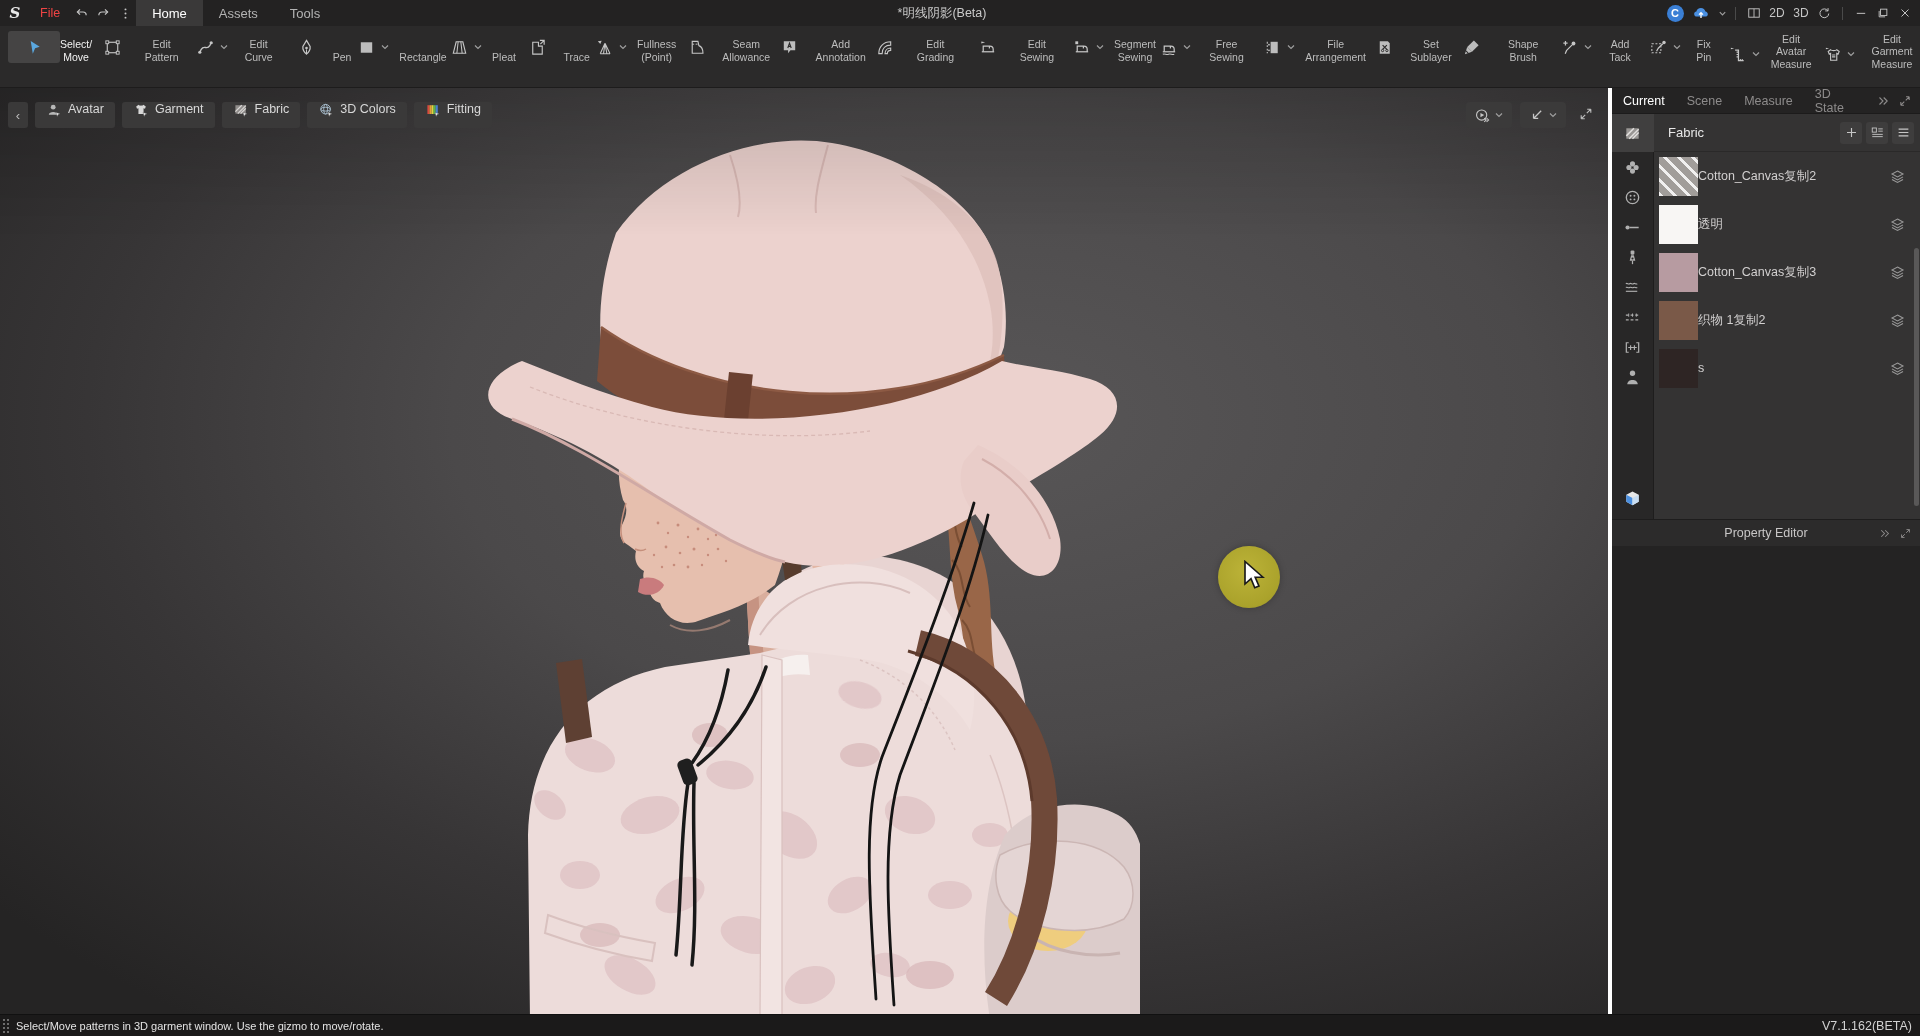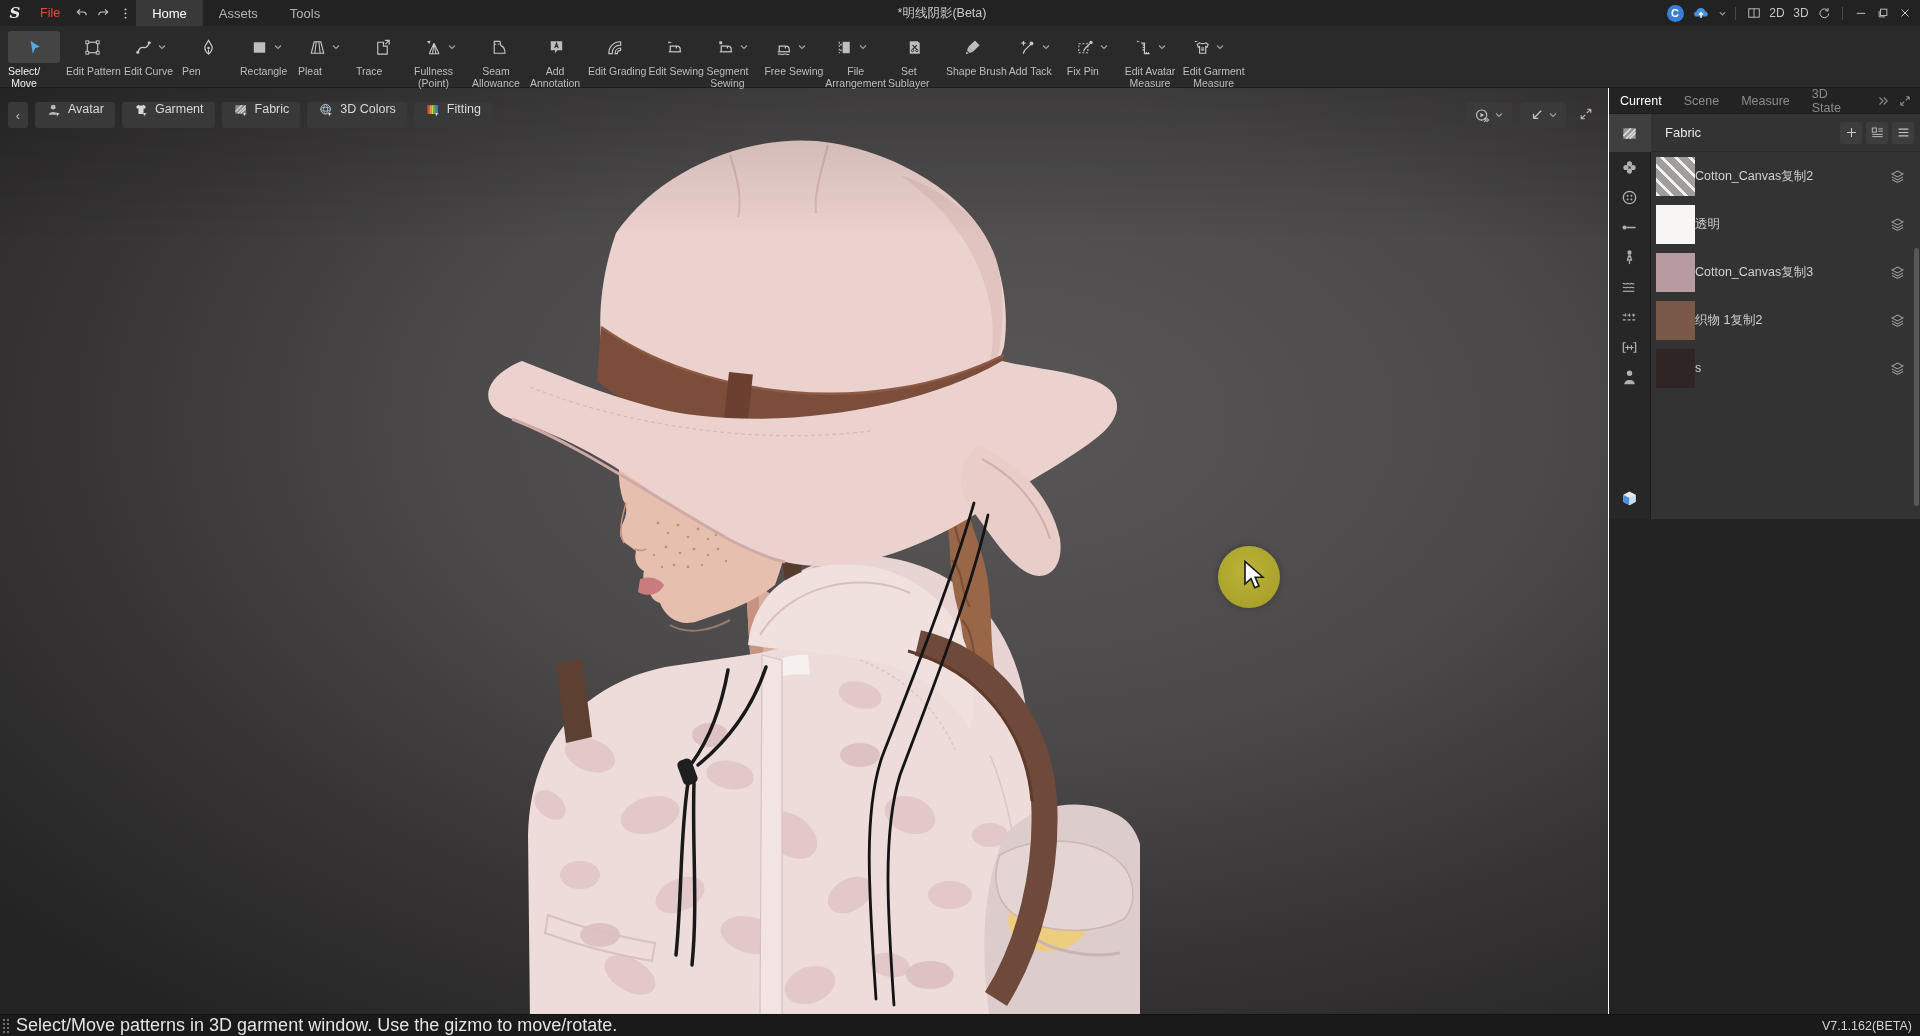--- a/index.html
+++ b/index.html
@@ -23,21 +23,21 @@
   .vsep { width:1px; height:13px; background:#4a4a4a; margin:0 7px; }
   .wc { width:22px; height:100%; display:flex; align-items:center; justify-content:center; color:#c6c6c6; font-size:12px; }
   .wc svg { width:14px; height:14px; }
   .view-lbl { color:#c6c6c6; font-size:12px; width:24px; text-align:center; }
   .c-badge { width:17px; height:17px; border-radius:50%; background:#3a7fd5; color:#fff;
     font-size:11px; font-weight:bold; display:flex; align-items:center; justify-content:center; }
 
   
   #toolbar { position:absolute; left:0; top:26px; width:1920px; height:62px; background:#2b2a2a;
     display:flex; align-items:flex-start; padding:5px 0 0 8px; border-bottom:1px solid #1d1c1c; z-index:30; }
-  .tool { display:flex; flex-direction:column; align-items:flex-start; margin-right:2px; min-width:56px; }
+  .tool { display:flex; flex-direction:row; align-items:flex-end; margin-right:2px; min-width:56px; }
   .tool.gap { }
   .tool-box { height:32px; min-width:52px; padding:0 7px; display:flex; align-items:center; justify-content:center; border-radius:3px; }
   .tool.active .tool-box { background:#454444; }
   .tool-box svg.main { width:19px; height:19px; }
   .tool-box svg.chev { width:10px; height:10px; margin-left:4px; }
   .tool-label { margin-top:2px; font-size:10.5px; line-height:1.18; color:#bdbdbd; text-align:center; white-space:pre-line; }
   .tool.active .tool-label { color:#f2f2f2; }
 
   
   #viewport { position:absolute; left:0; top:88px; width:1608px; height:926px; overflow:hidden;
@@ -58,21 +58,21 @@
   .vp-expand { width:18px; height:18px; margin-left:4px; }
   .vp-expand svg { width:16px; height:16px; }
 
   #cursor-halo { position:absolute; left:1218px; top:458px; width:62px; height:62px; border-radius:50%;
     background:radial-gradient(circle at 45% 40%, #bcb338 0%, #aaa22b 70%, #979025 100%);
     box-shadow:0 0 7px rgba(0,0,0,.25); z-index:8; }
   #cursor-arrow { position:absolute; left:1243px; top:472px; z-index:9; }
 
   
   #rightpanel { position:absolute; left:1608px; top:88px; width:312px; height:926px; background:#2b2a2a;
-    border-left:1px solid #ffffff; display:flex; flex-direction:column; }
+    border-left:4px solid #ffffff; display:flex; flex-direction:column; }
   .rp-tabs { height:26px; background:#242323; display:flex; align-items:center; border-bottom:1px solid #1c1b1b; }
   .rp-tab { padding:0 11px; font-size:12.5px; color:#8d8b8b; height:100%; display:flex; align-items:center; }
   .rp-tab.active { color:#ffffff; }
   .rp-tabs-icons { margin-left:auto; display:flex; align-items:center; padding-right:8px; }
   .rp-tabs-icons svg { width:14px; height:14px; margin-left:8px; }
   .rp-body { height:405px; display:flex; }
   .rp-strip { width:42px; background:#282727; display:flex; flex-direction:column; align-items:center; border-right:1px solid #1e1d1d; }
   .strip-cell { width:42px; height:30px; display:flex; align-items:center; justify-content:center; }
   .strip-cell.first { height:38px; background:#403f3f; }
   .strip-cell.bottom { margin-top:auto; margin-bottom:6px; }
@@ -96,21 +96,21 @@
   .rp-prop-title { position:absolute; left:50%; transform:translateX(-50%); color:#c9c7c7; font-size:12.5px; }
   .rp-prop-icons { margin-left:auto; display:flex; align-items:center; padding-right:8px; }
   .rp-prop-icons svg { width:13px; height:13px; margin-left:8px; }
   .rp-propbody { flex:1; background:#242323; }
 
   
   #statusbar { position:absolute; left:0; top:1014px; width:1920px; height:22px; background:#1b1a1a;
     display:flex; align-items:center; border-top:1px solid #111; z-index:40; }
   .drag-dots { width:8px; height:15px; margin-left:2px;
     background-image:radial-gradient(circle, #6d6d6d 1px, rgba(0,0,0,0) 1.3px); background-size:4px 4px; }
-  #status-msg { color:#e3e3e3; font-size:18px; margin-left:6px; }
+  #status-msg { color:#e3e3e3; font-size:11px; margin-left:6px; }
   #status-version { margin-left:auto; margin-right:8px; color:#d2d2d2; font-size:12.5px; }
 </style>
 </head>
 <body>
 
 <div id="titlebar">
   <div class="tb-left">
     <div class="logo">S</div>
     <div class="menu-label">File</div>
     <div class="tb-ic">
@@ -807,20 +807,31 @@
             <div class="fab-layers"><svg viewBox="0 0 20 20" style="width:17px;height:17px">
                 <path d="M10 3.5 L16.5 7 L10 10.5 L3.5 7 Z" fill="none" stroke="#9a9a9a" stroke-width="1.2"></path>
                 <path d="M3.5 10.5 L10 14 L16.5 10.5" fill="none" stroke="#9a9a9a" stroke-width="1.2"></path>
                 <path d="M3.5 13.5 L10 17 L16.5 13.5" fill="none" stroke="#9a9a9a" stroke-width="1.2"></path>
               </svg></div>
           </div>
           <div id="list-scrollbar"></div>
       </div>
     </div>
   </div>
+  <div class="rp-propheader">
+    <div class="rp-prop-title">Property Editor</div>
+    <div class="rp-prop-icons">
+      <svg viewBox="0 0 20 20">
+          <path d="M5 5 L10 10 L5 15 M11 5 L16 10 L11 15" stroke="#8d8b8b" stroke-width="1.6" fill="none"></path>
+        </svg>
+      <svg viewBox="0 0 20 20">
+          <path d="M4 16 L9 11 M4 16 H8.5 M4 16 V11.5 M16 4 L11 9 M16 4 H11.5 M16 4 V8.5" stroke="#8d8b8b" stroke-width="1.5" fill="none"></path>
+        </svg>
+    </div>
+  </div>
   <div class="rp-propbody"></div>
 </div>
 
 <div id="statusbar">
   <div class="drag-dots"></div>
   <div id="status-msg">Select/Move patterns in 3D garment window. Use the gizmo to move/rotate.</div>
   <div id="status-version">V7.1.162(BETA)</div>
 </div>
 
 </body></html>

